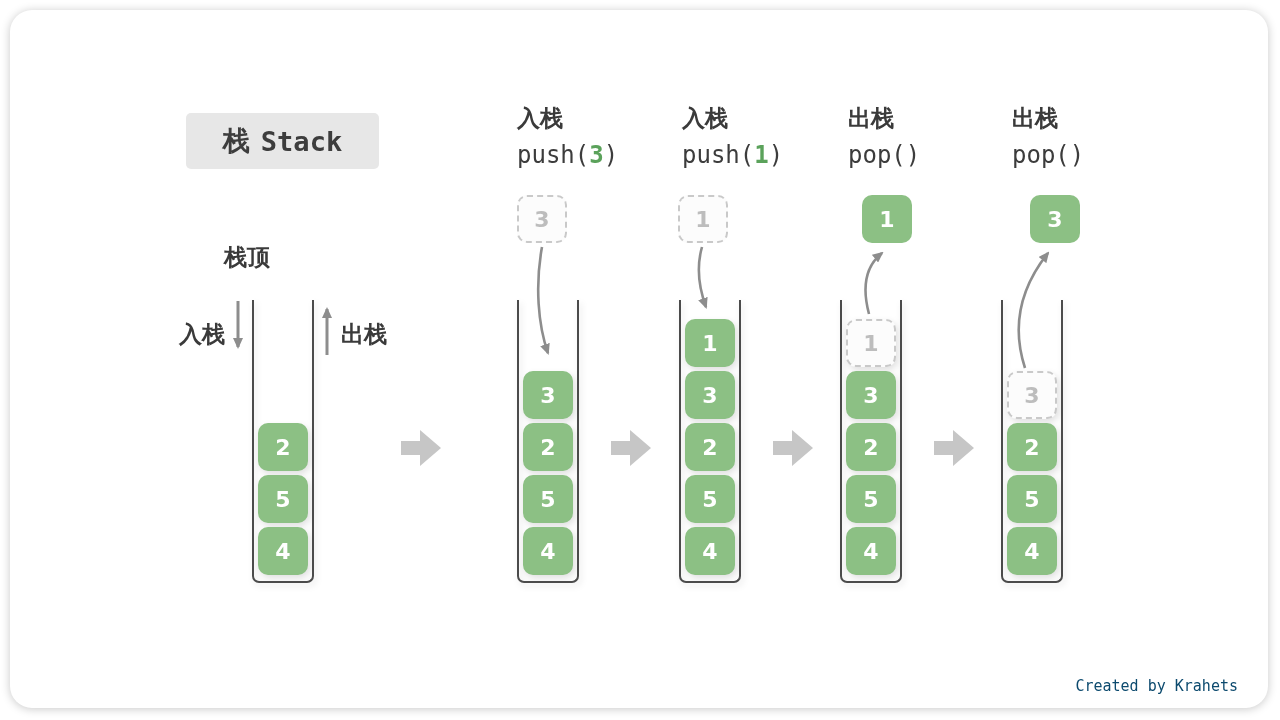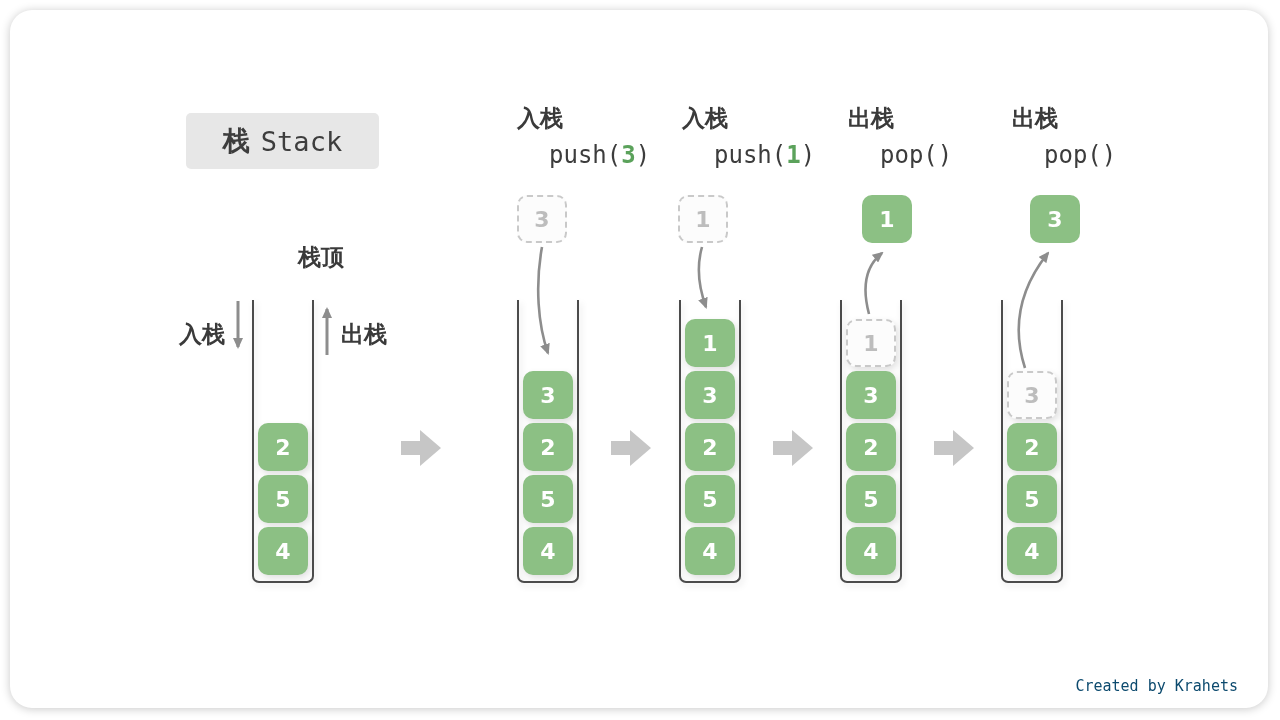--- a/index.html
+++ b/index.html
@@ -6,31 +6,31 @@
     font-family:"DejaVu Sans","Liberation Sans",sans-serif;}
   #card{position:absolute;left:10px;top:10px;width:1258px;height:698px;background:#ffffff;
     border-radius:22px;box-shadow:0 1px 10px rgba(0,0,0,0.22);}
   #canvas{position:absolute;inset:0;}
 
   
   .title-box{position:absolute;left:186px;top:113px;width:193px;height:56px;background:#e7e7e7;
     border-radius:5px;display:flex;align-items:center;justify-content:center;gap:11px;
     color:#3d3d3d;font-weight:700;}
   .title-box .zh{font-size:27px;}
-  .title-box .en{font-family:"DejaVu Sans Mono","Liberation Mono",monospace;font-size:27px;font-weight:400;}
+  .title-box .en{font-family:"DejaVu Sans Mono","Liberation Mono",monospace;font-size:27px;font-weight:700;}
 
   
   .lbl{position:absolute;color:#3a3a3a;font-weight:700;font-size:23px;white-space:nowrap;}
-  .lbl.center{width:120px;text-align:right;}
+  .lbl.center{width:120px;text-align:left;}
 
   
   .op{position:absolute;top:104px;width:170px;}
   .op .op-label{font-size:23px;font-weight:700;color:#3a3a3a;line-height:28px;}
   .op .op-code{margin-top:9px;font-family:"DejaVu Sans Mono","Liberation Mono",monospace;
-    font-size:24px;color:#3c3c3c;line-height:28px;margin-left:32px;}
+    font-size:24px;color:#3c3c3c;line-height:28px;}
   .op .op-code .arg{color:#5ba25b;font-weight:700;}
 
   
   .cellbox{position:absolute;width:50px;height:48px;border-radius:10px;box-sizing:border-box;
     display:flex;align-items:center;justify-content:center;font-size:22px;font-weight:700;}
   .cellbox.solid{background:#8cc084;color:#ffffff;}
   .cellbox.ghost{background:#fcfcfc;border:2.5px dashed #c9c9c9;color:#bdbdbd;}
 
   
   .stack{position:absolute;top:300px;width:62px;height:283px;box-sizing:border-box;

